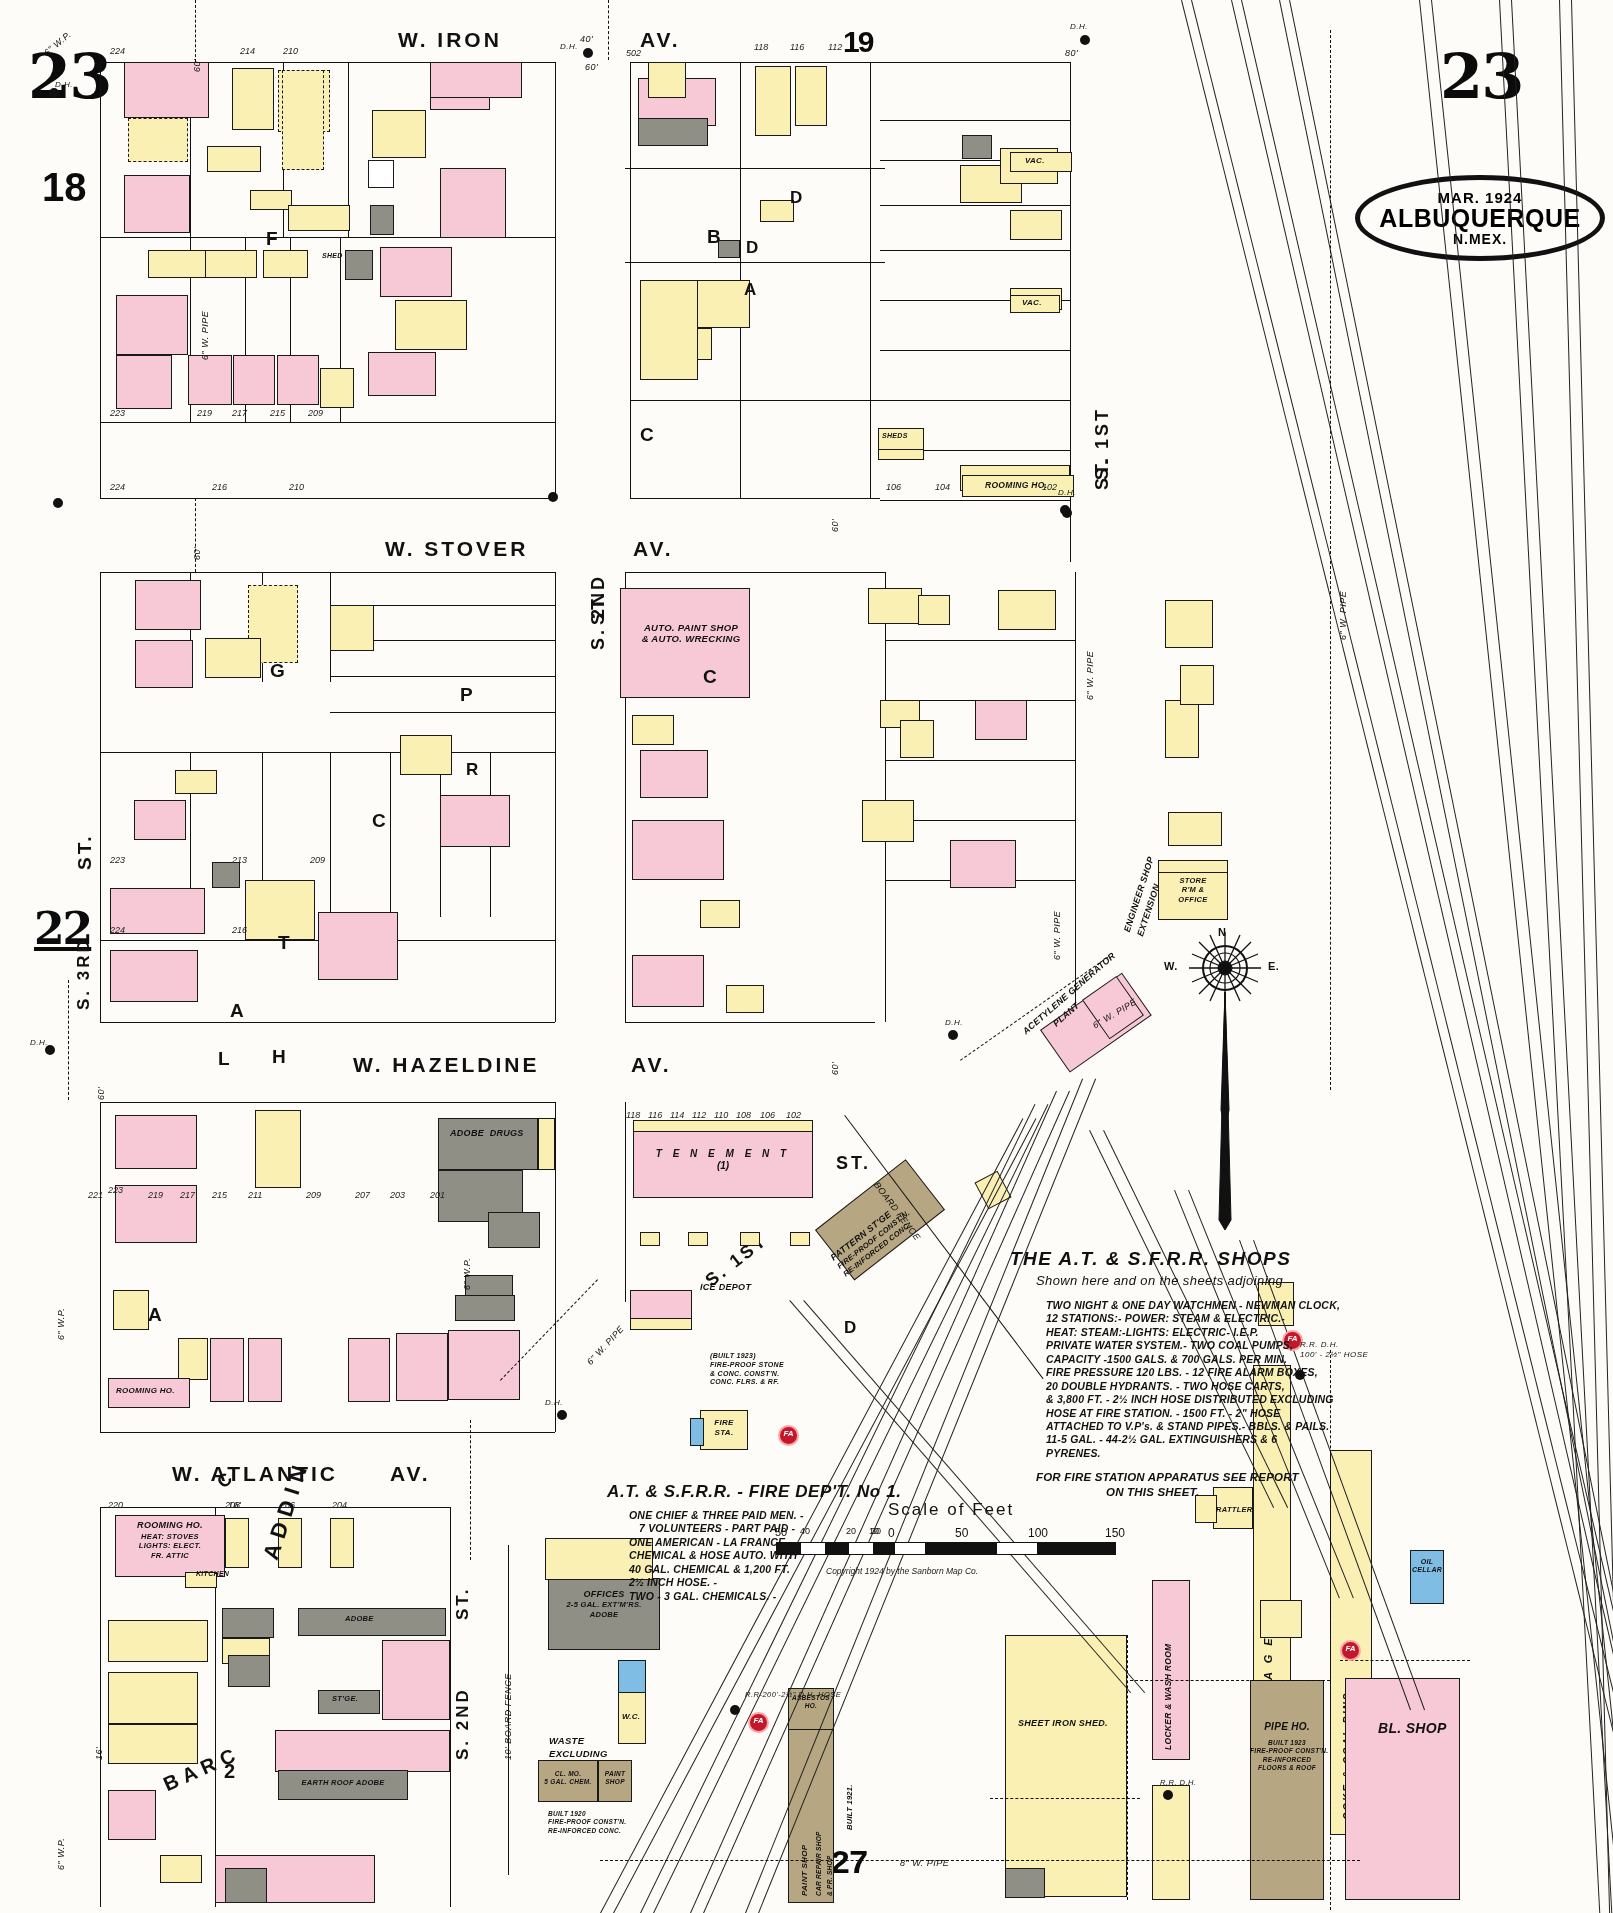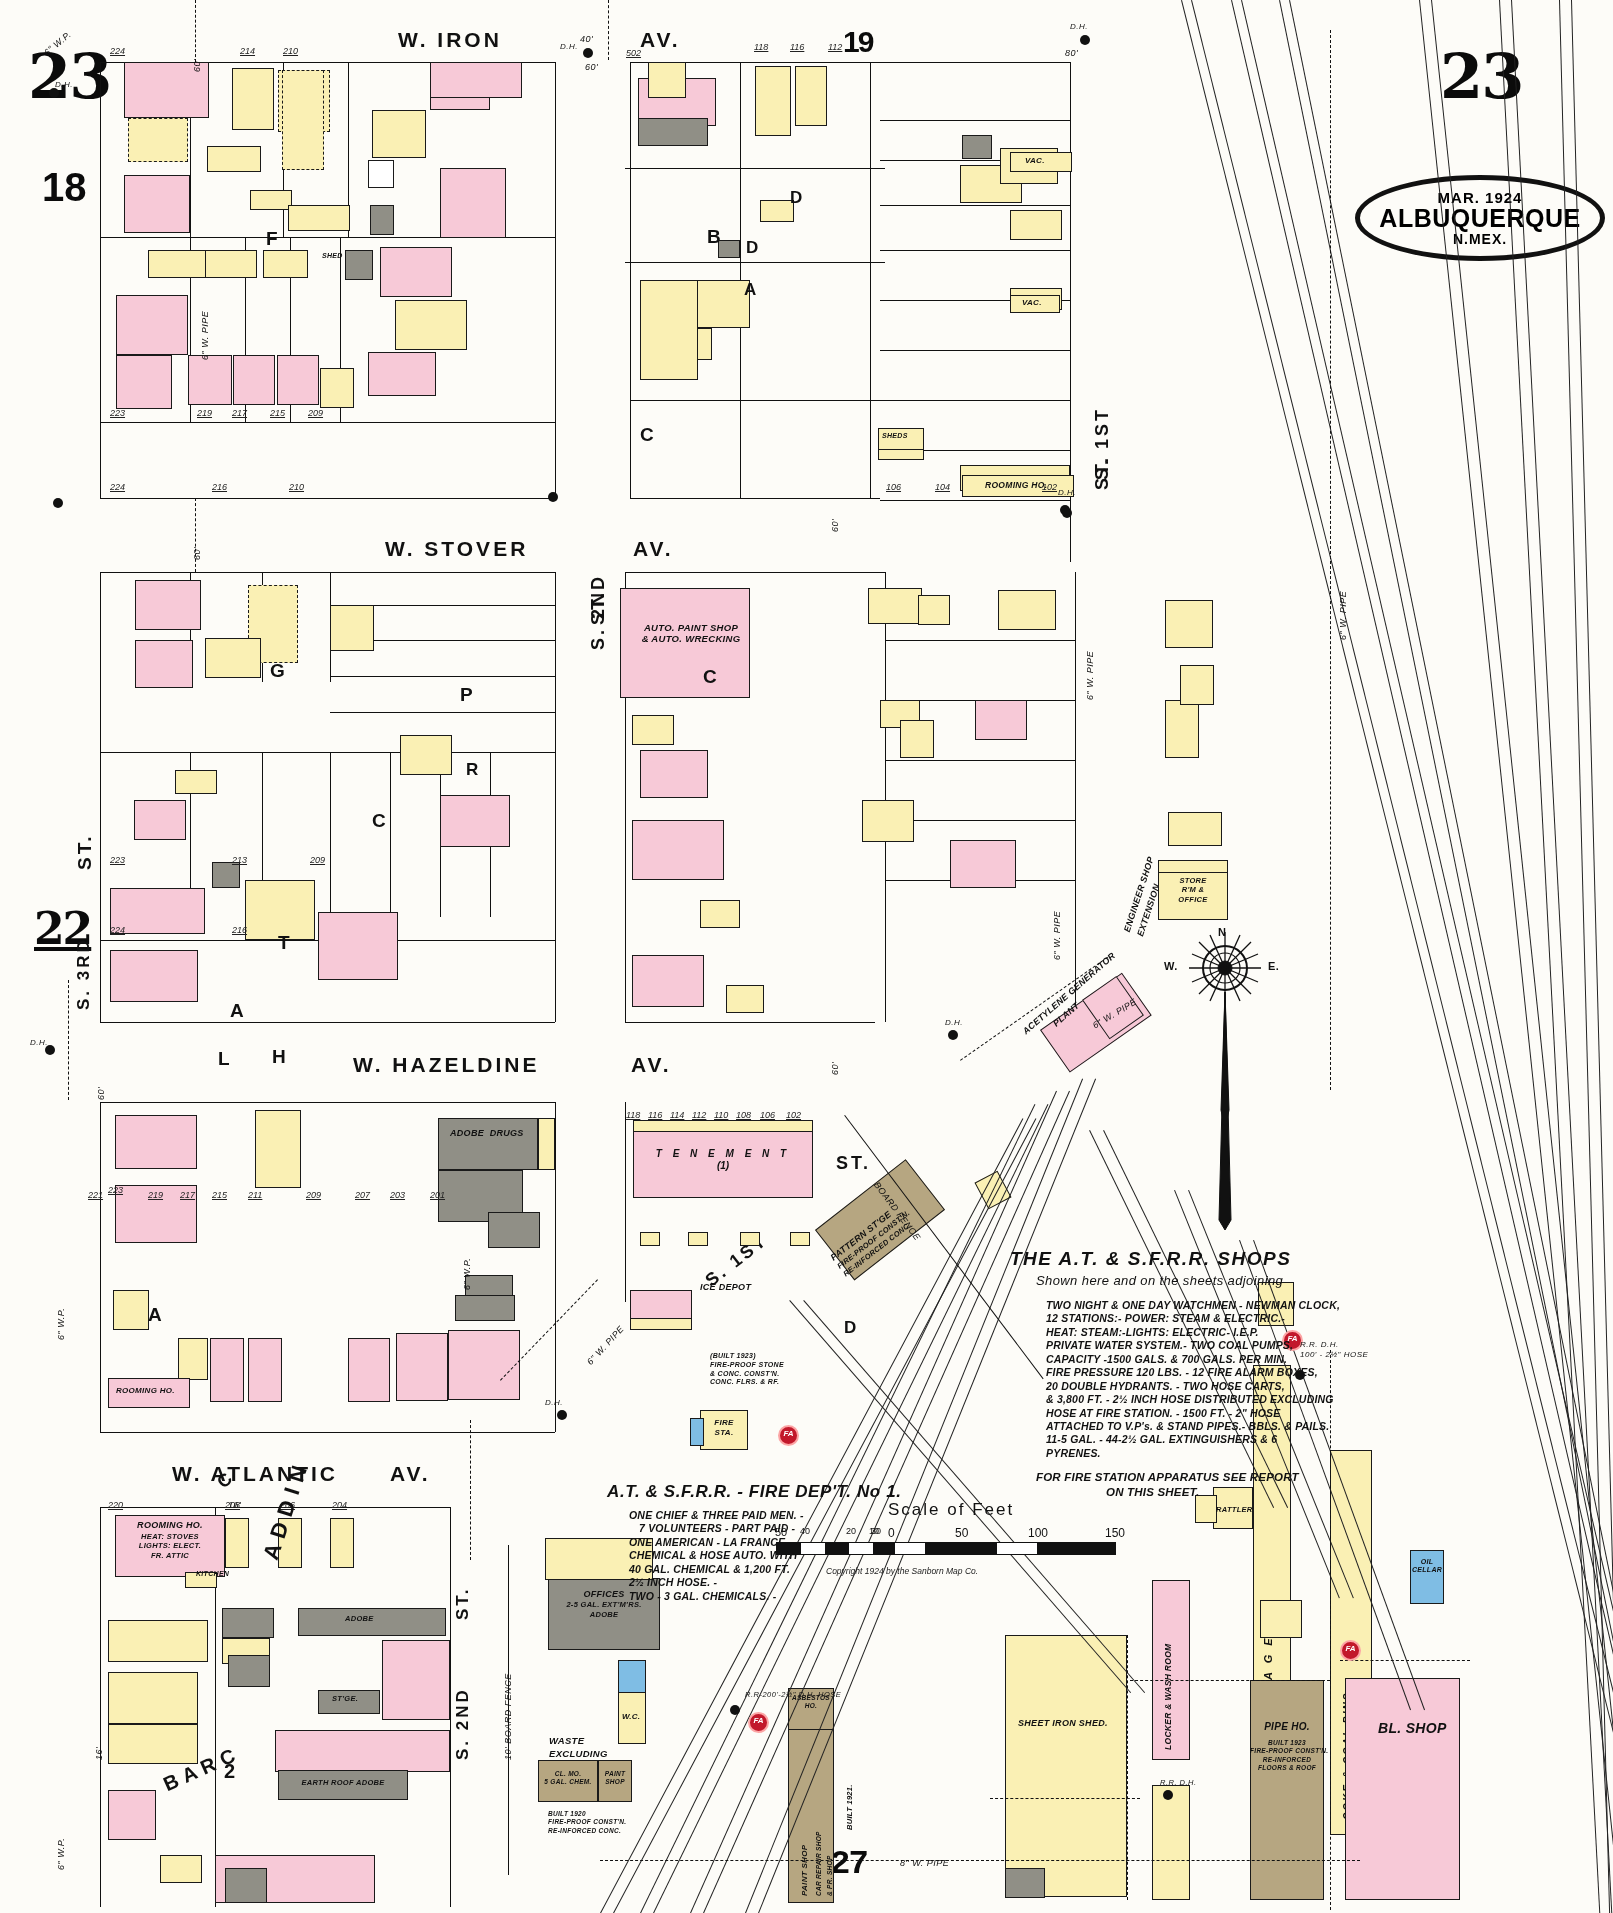--- a/index.html
+++ b/index.html
@@ -11,21 +11,21 @@
   .yellow{background:#faf0b4;}
   .gray{background:#908f86;}
   .brown{background:#b6a681;}
   .blue{background:#7fbde4;}
   .white{background:#ffffff;}
   .dash{border-style:dashed;border-width:1.2px;}
 
   .lbl{position:absolute;font-family:"Liberation Sans",sans-serif;color:#111;
        white-space:nowrap;letter-spacing:.5px;}
   .street{position:absolute;font-size:21px;font-weight:700;letter-spacing:3px;color:#111;}
-  .num{position:absolute;font-size:9px;color:#222;font-style:italic;text-decoration:underline;}
+  .num{position:absolute;font-size:9px;color:#222;font-style:italic;}
   .vert{transform-origin:0 0;}
 
   
   .ln{position:absolute;background:#111;}
   .hline{height:1.3px;}
   .vline{width:1.3px;}
   .dashline{position:absolute;border-top:1.6px dashed #111;height:0;}
   .dashlinev{position:absolute;border-left:1.6px dashed #111;width:0;}
 
   

